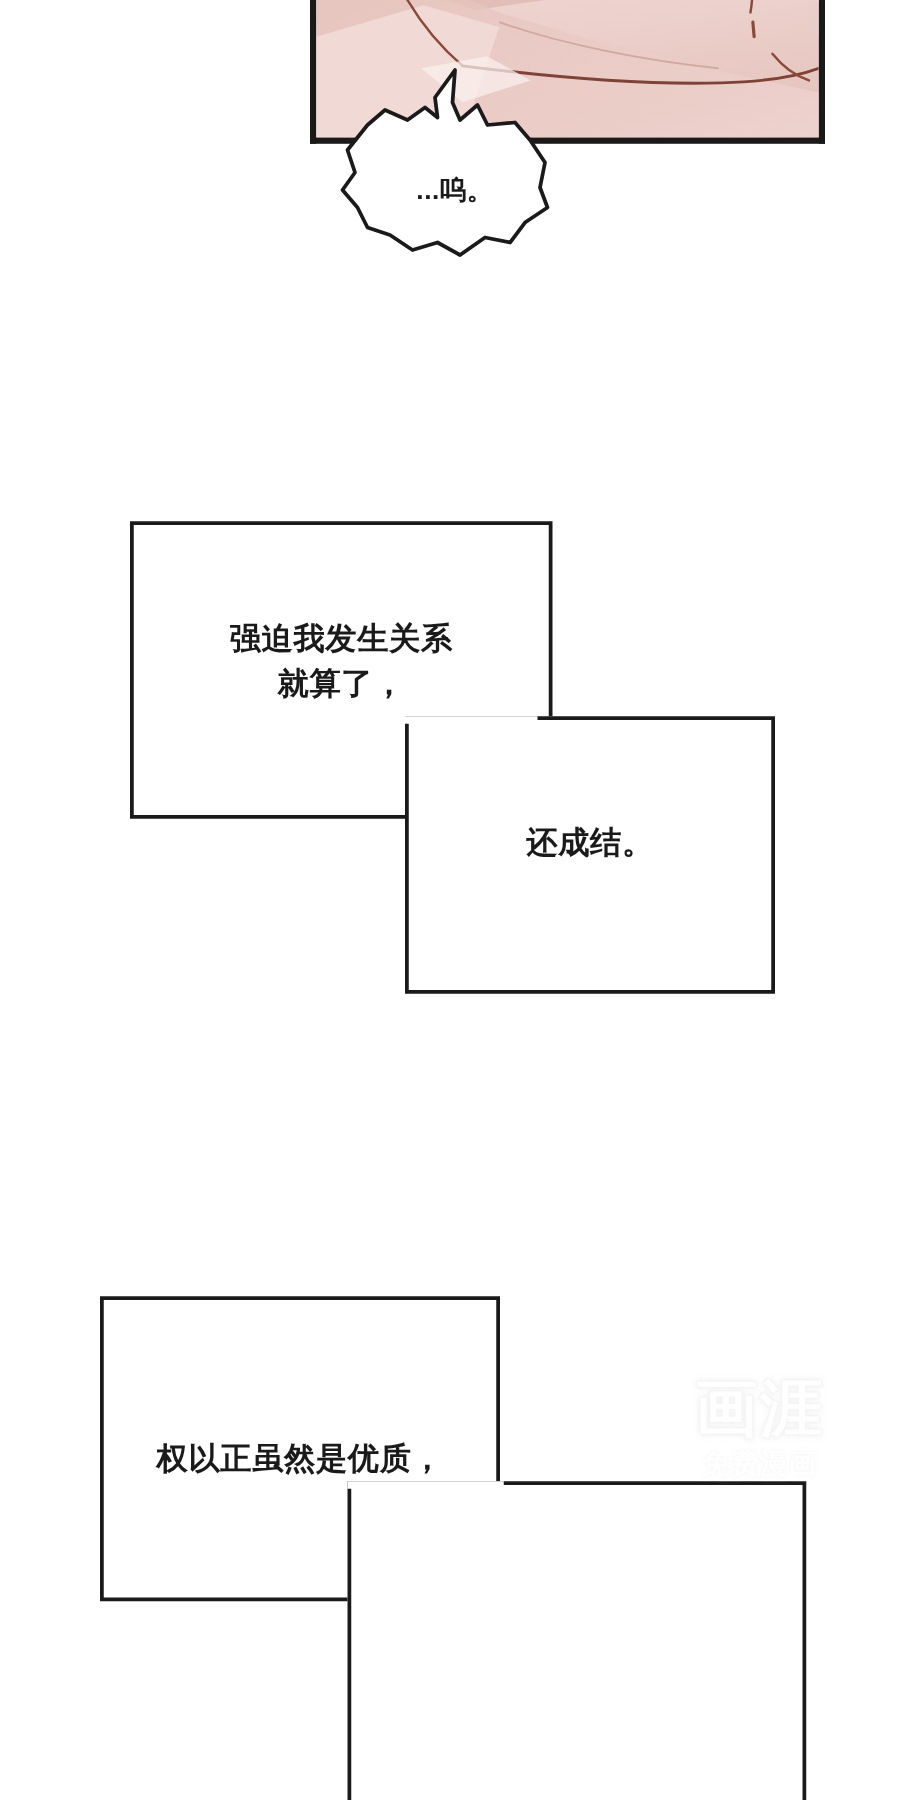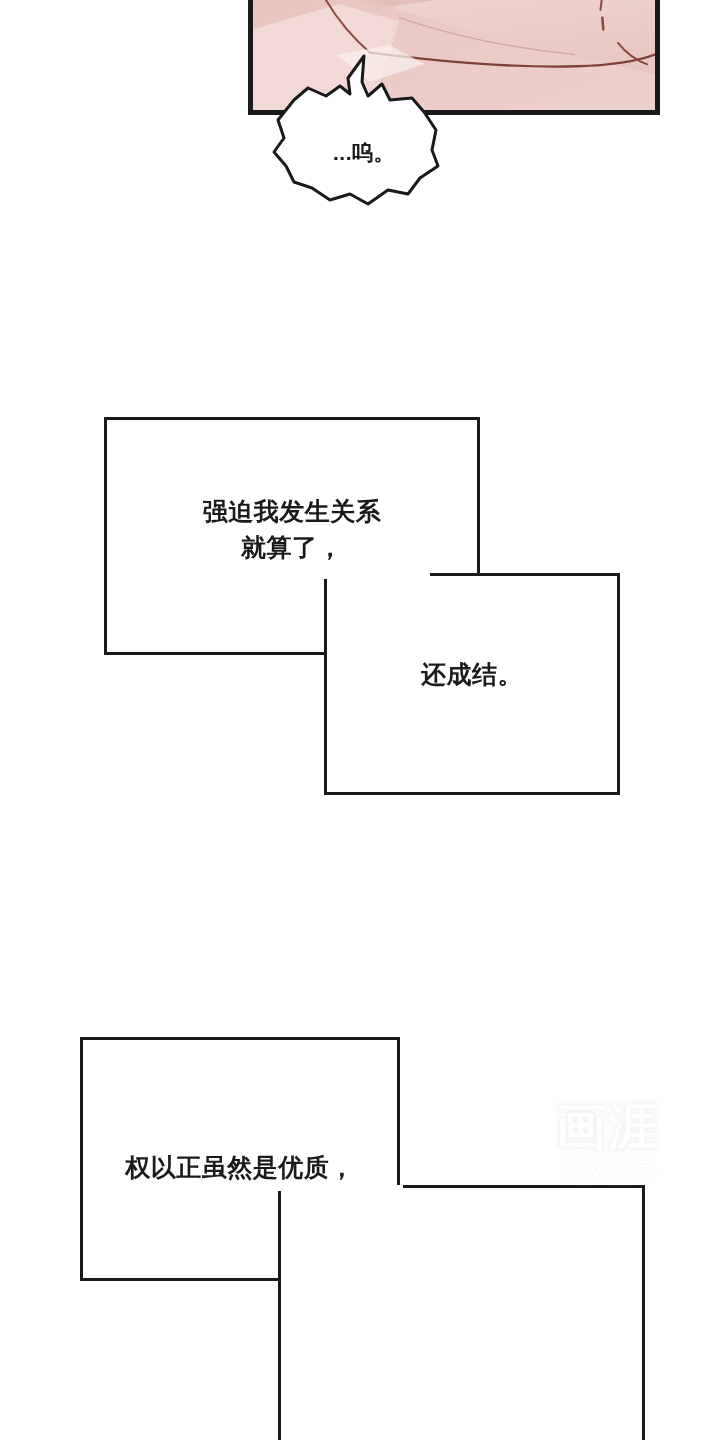--- a/index.html
+++ b/index.html
@@ -95,21 +95,21 @@
     color: #1a1a1a;
     line-height: 1.42;
     letter-spacing: 0.5px;
     white-space: pre-line;
   }
 
   
   #box1 {
     left: 104px;
     top: 417px;
-    width: 376px;
+    width: 338px;
     height: 238px;
   }
   #box1 .mask {
     
     right: -3px;
     top: 156px;
     width: 6px;
     bottom: -3px;
   }
   #box1 .nbox-text { top: 74px; }

